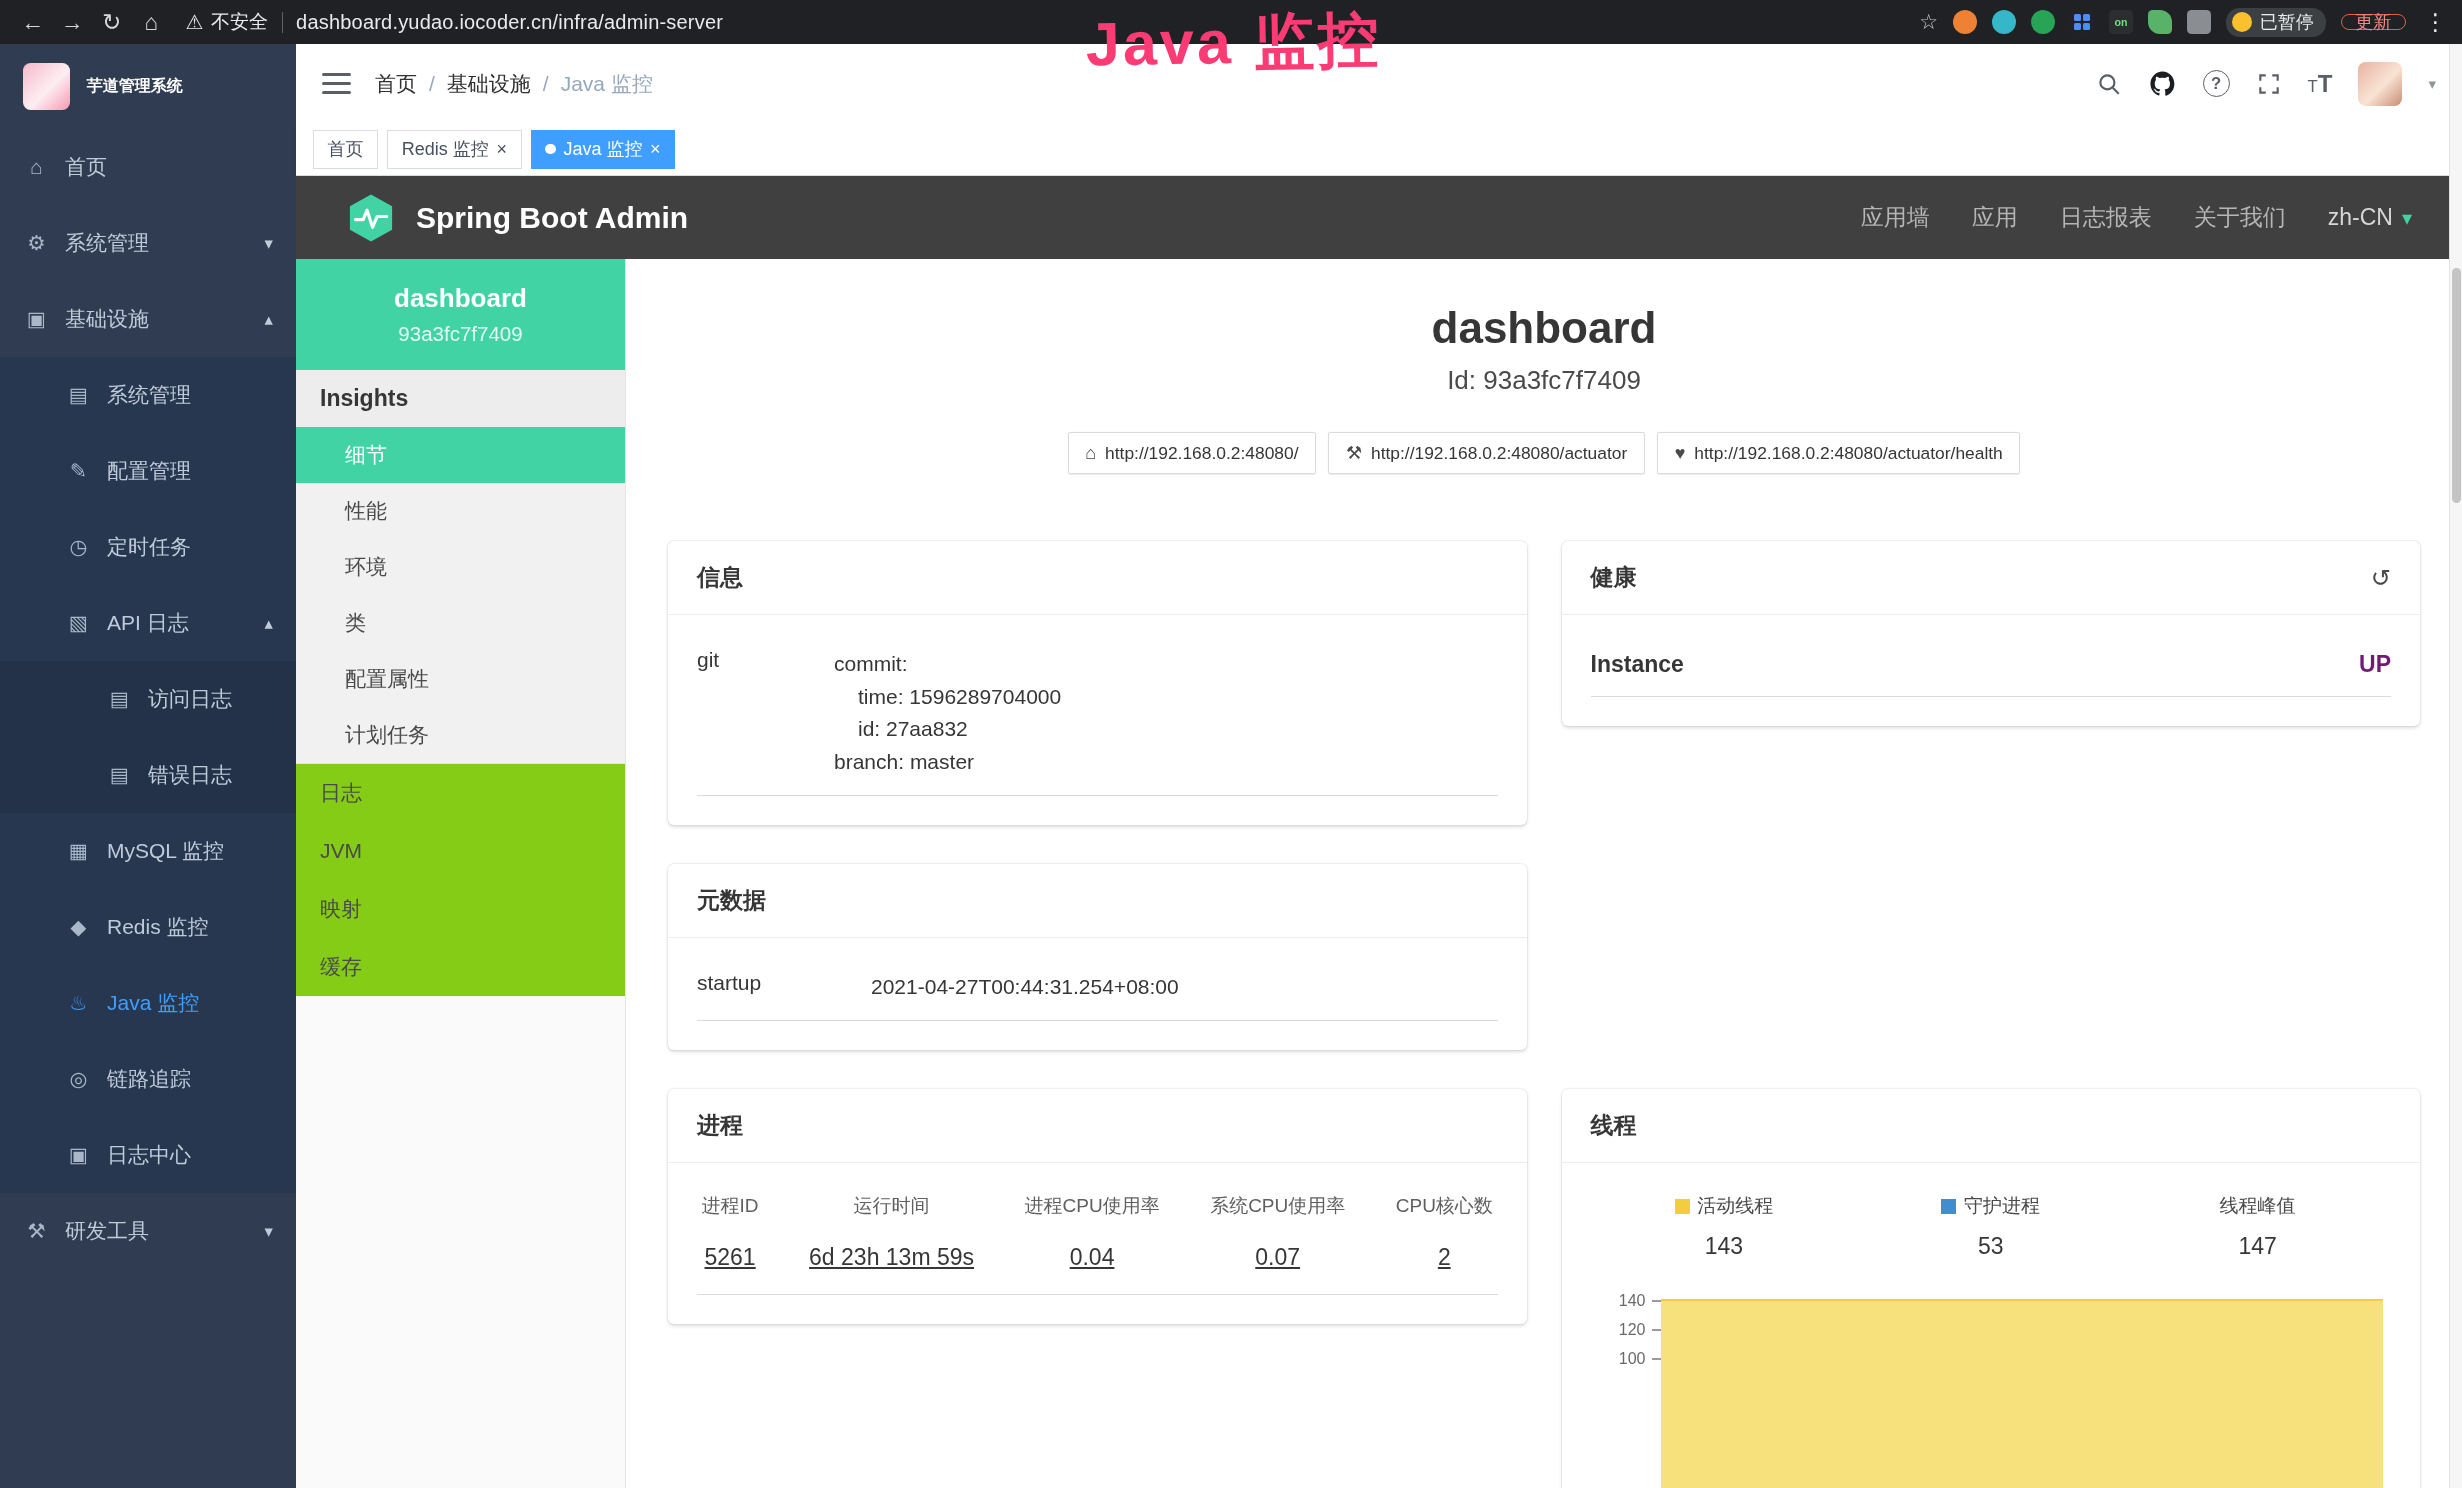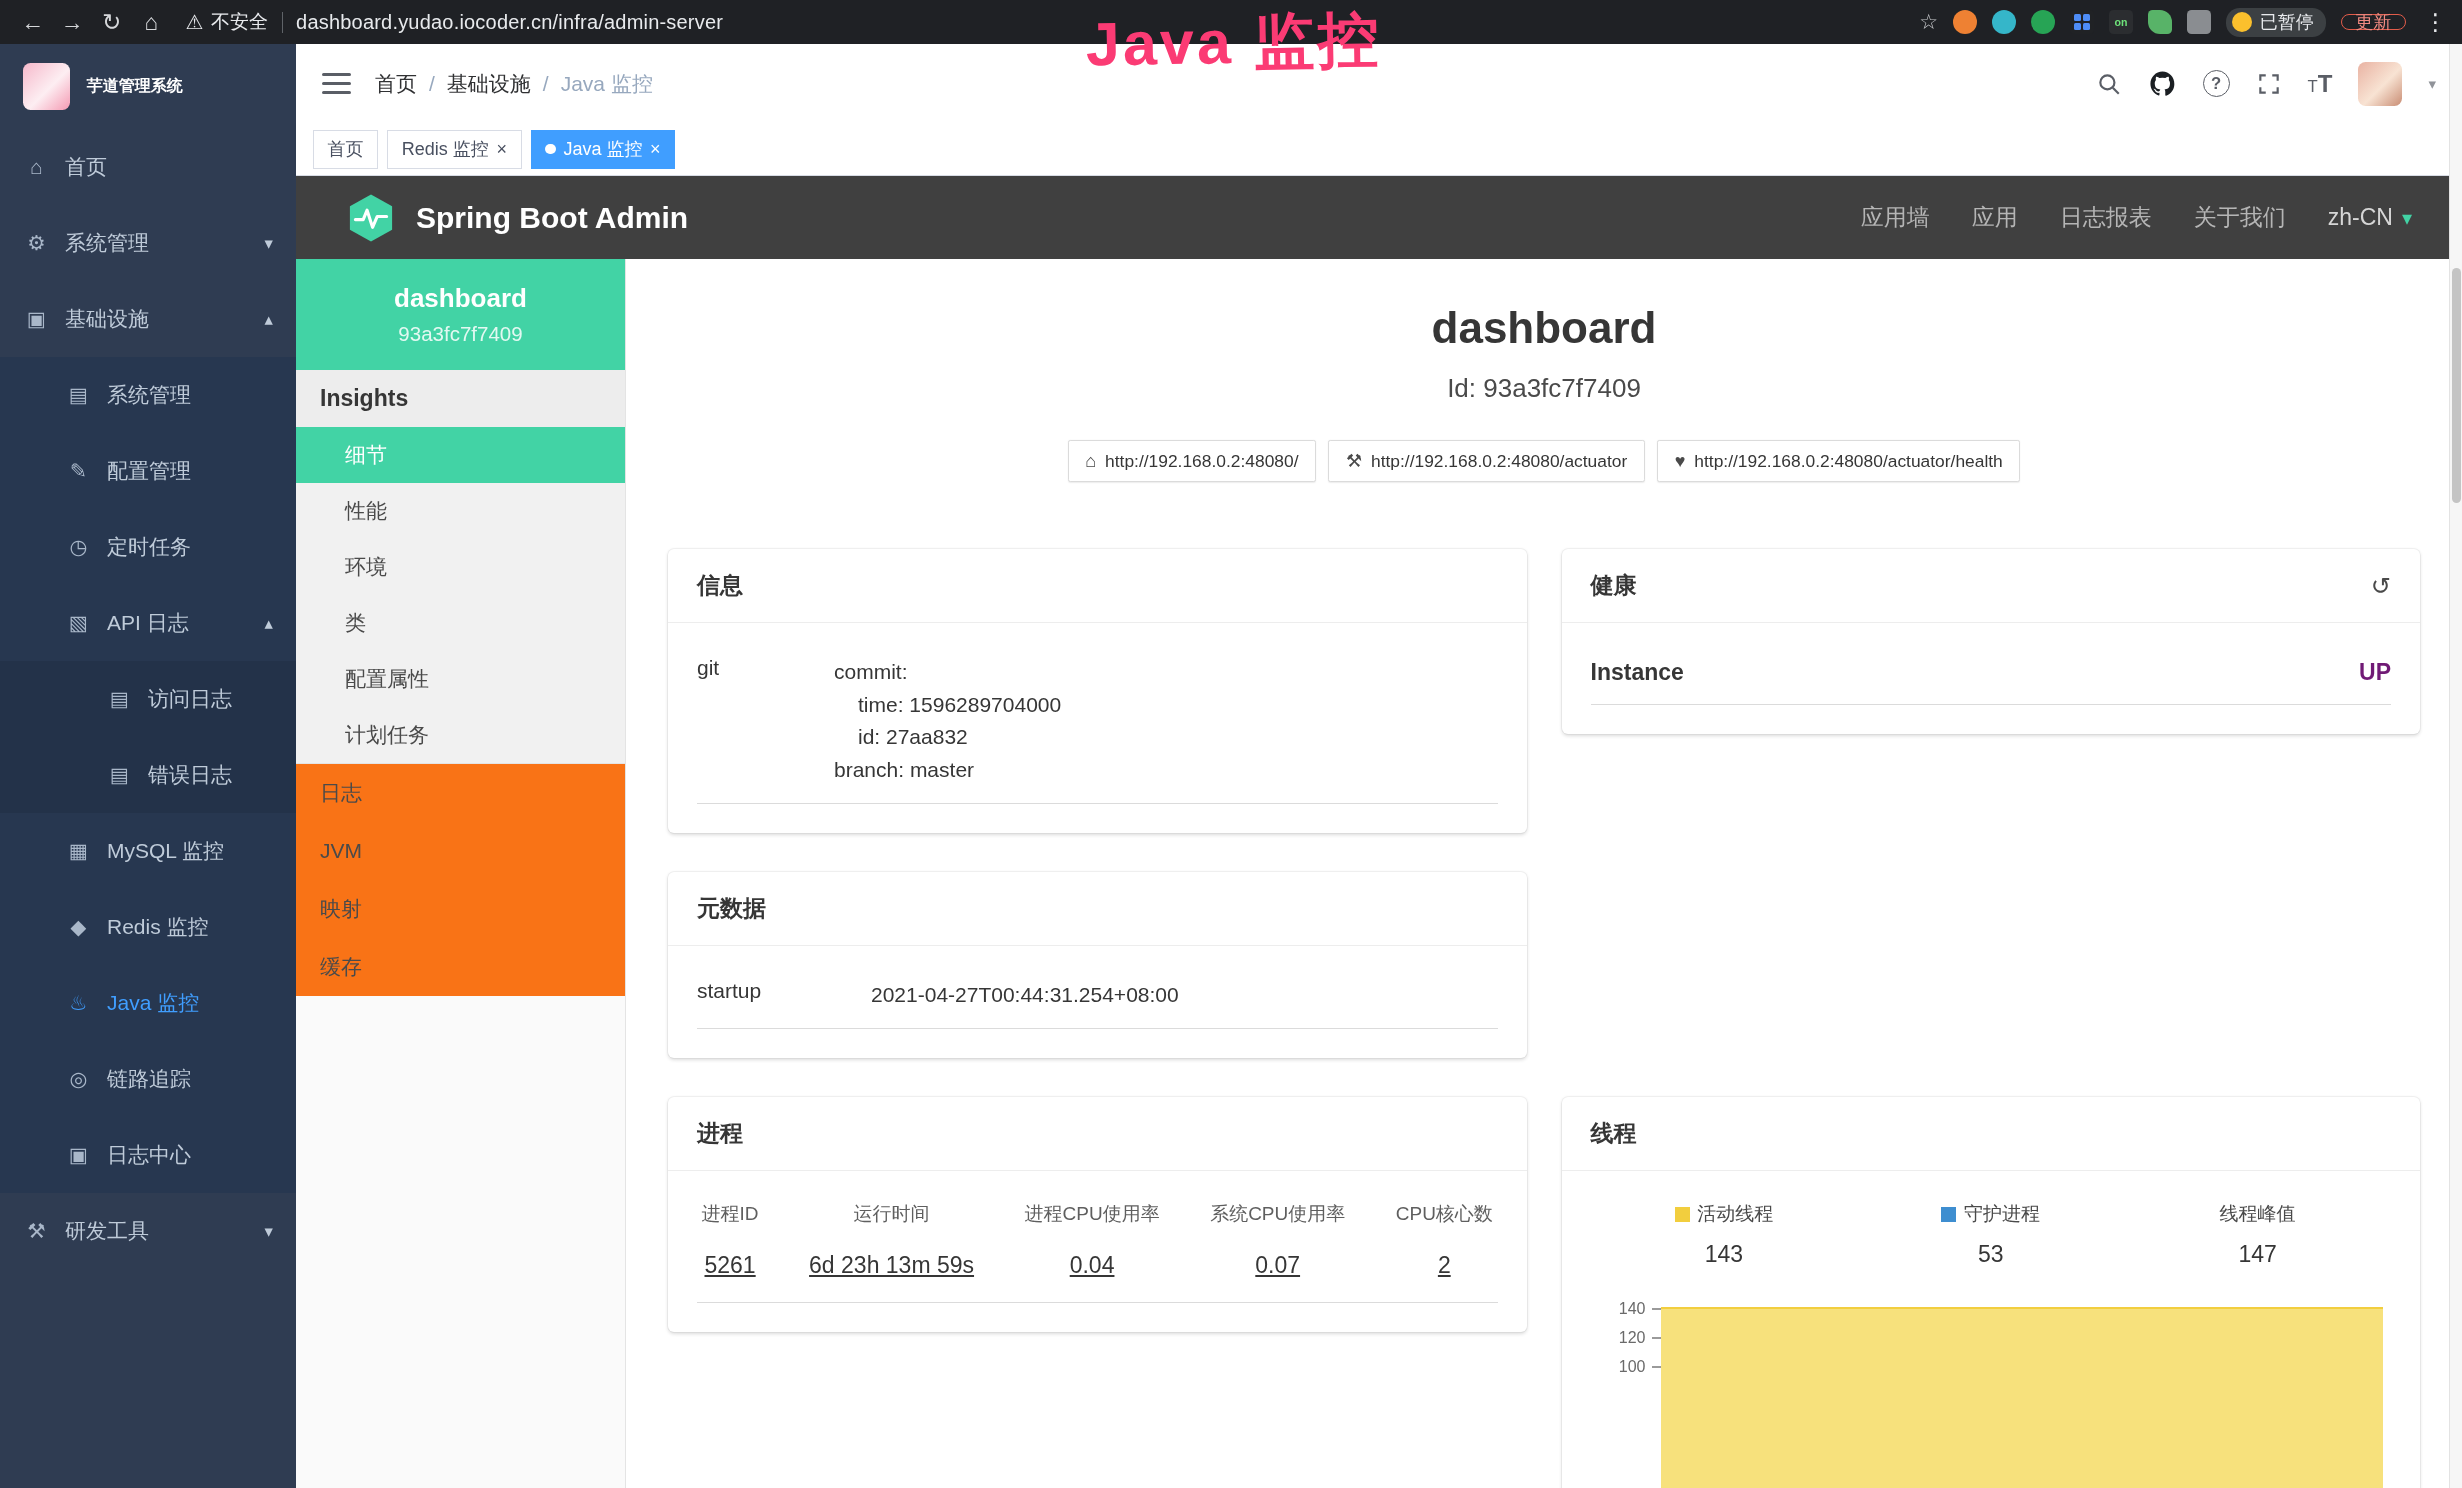--- a/index.html
+++ b/index.html
@@ -79,27 +79,27 @@
   
   .sba-body { flex:1; display:flex; min-height:0; }
   .inst-sidebar { width:330px; flex-shrink:0; background:#fafafa; border-right:0.8px solid #e4e4e4; }
   .inst-head { height:111px; background:#42d3a5; color:#fff; display:flex; flex-direction:column; align-items:center; justify-content:center; gap:7.6px; }
   .inst-name { font-size:26px; font-weight:bold; }
   .inst-id { font-size:20.5px; opacity:.85; }
   .menu-label { padding:15px 24px; font-size:23px; font-weight:bold; color:#363636; background:#ededed; }
   .menu-item { display:flex; align-items:center; font-size:21px; color:#4a4a4a; cursor:default; }
   .menu-item.sub { height:56px; padding-left:49px; background:#f1f1f1; }
   .menu-item.sub.active { background:#42d3a5; color:#fff; }
-  .menu-item.top { height:58px; padding-left:24px; background:#f97316; }
+  .menu-item.top { height:58px; padding-left:24px; background:#84cc16; }
   .other-group { border-top:0.8px solid #e4e4e4; }
 
   .sba-main { flex:1; background:#fff; overflow:hidden; position:relative; }
   .main-inner { padding:44px 42px 0; }
   .page-title { text-align:center; font-size:44px; font-weight:bold; color:#363636; }
-  .page-sub { text-align:center; font-size:26px; color:#4a4a4a; margin-top:20px; }
+  .page-sub { text-align:center; font-size:26px; color:#4a4a4a; margin-top:12px; }
   .links-row { display:flex; justify-content:center; gap:12px; margin-top:36px; }
   .link-chip { display:flex; align-items:center; gap:9px; border:0.8px solid #dbdbdb; border-radius:2.3px; background:#fff; box-shadow:0 0.8px 1.5px rgba(10,10,10,.08); padding:9px 16.7px; font-size:17.4px; color:#363636; }
   .chip-icon { font-size:18px; color:#4a4a4a; }
 
   .cards { display:grid; grid-template-columns:1fr 1fr; column-gap:35px; row-gap:39px; margin-top:67px; align-items:start; }
   .card { background:#fff; border-radius:6px; box-shadow:0 1.5px 3.8px rgba(10,10,10,.14), 0 0 0 0.8px rgba(10,10,10,.05); }
   .card-info { grid-area:1/1; } .card-health { grid-area:1/2; }
   .card-meta { grid-area:2/1; } .card-process { grid-area:3/1; } .card-threads { grid-area:3/2; }
   .card-head { display:flex; align-items:center; justify-content:space-between; padding:21px 29px; font-size:23px; font-weight:bold; color:#363636; border-bottom:1.5px solid #ededed; }
   .history-icon { font-weight:normal; font-size:24px; color:#4a4a4a; }

